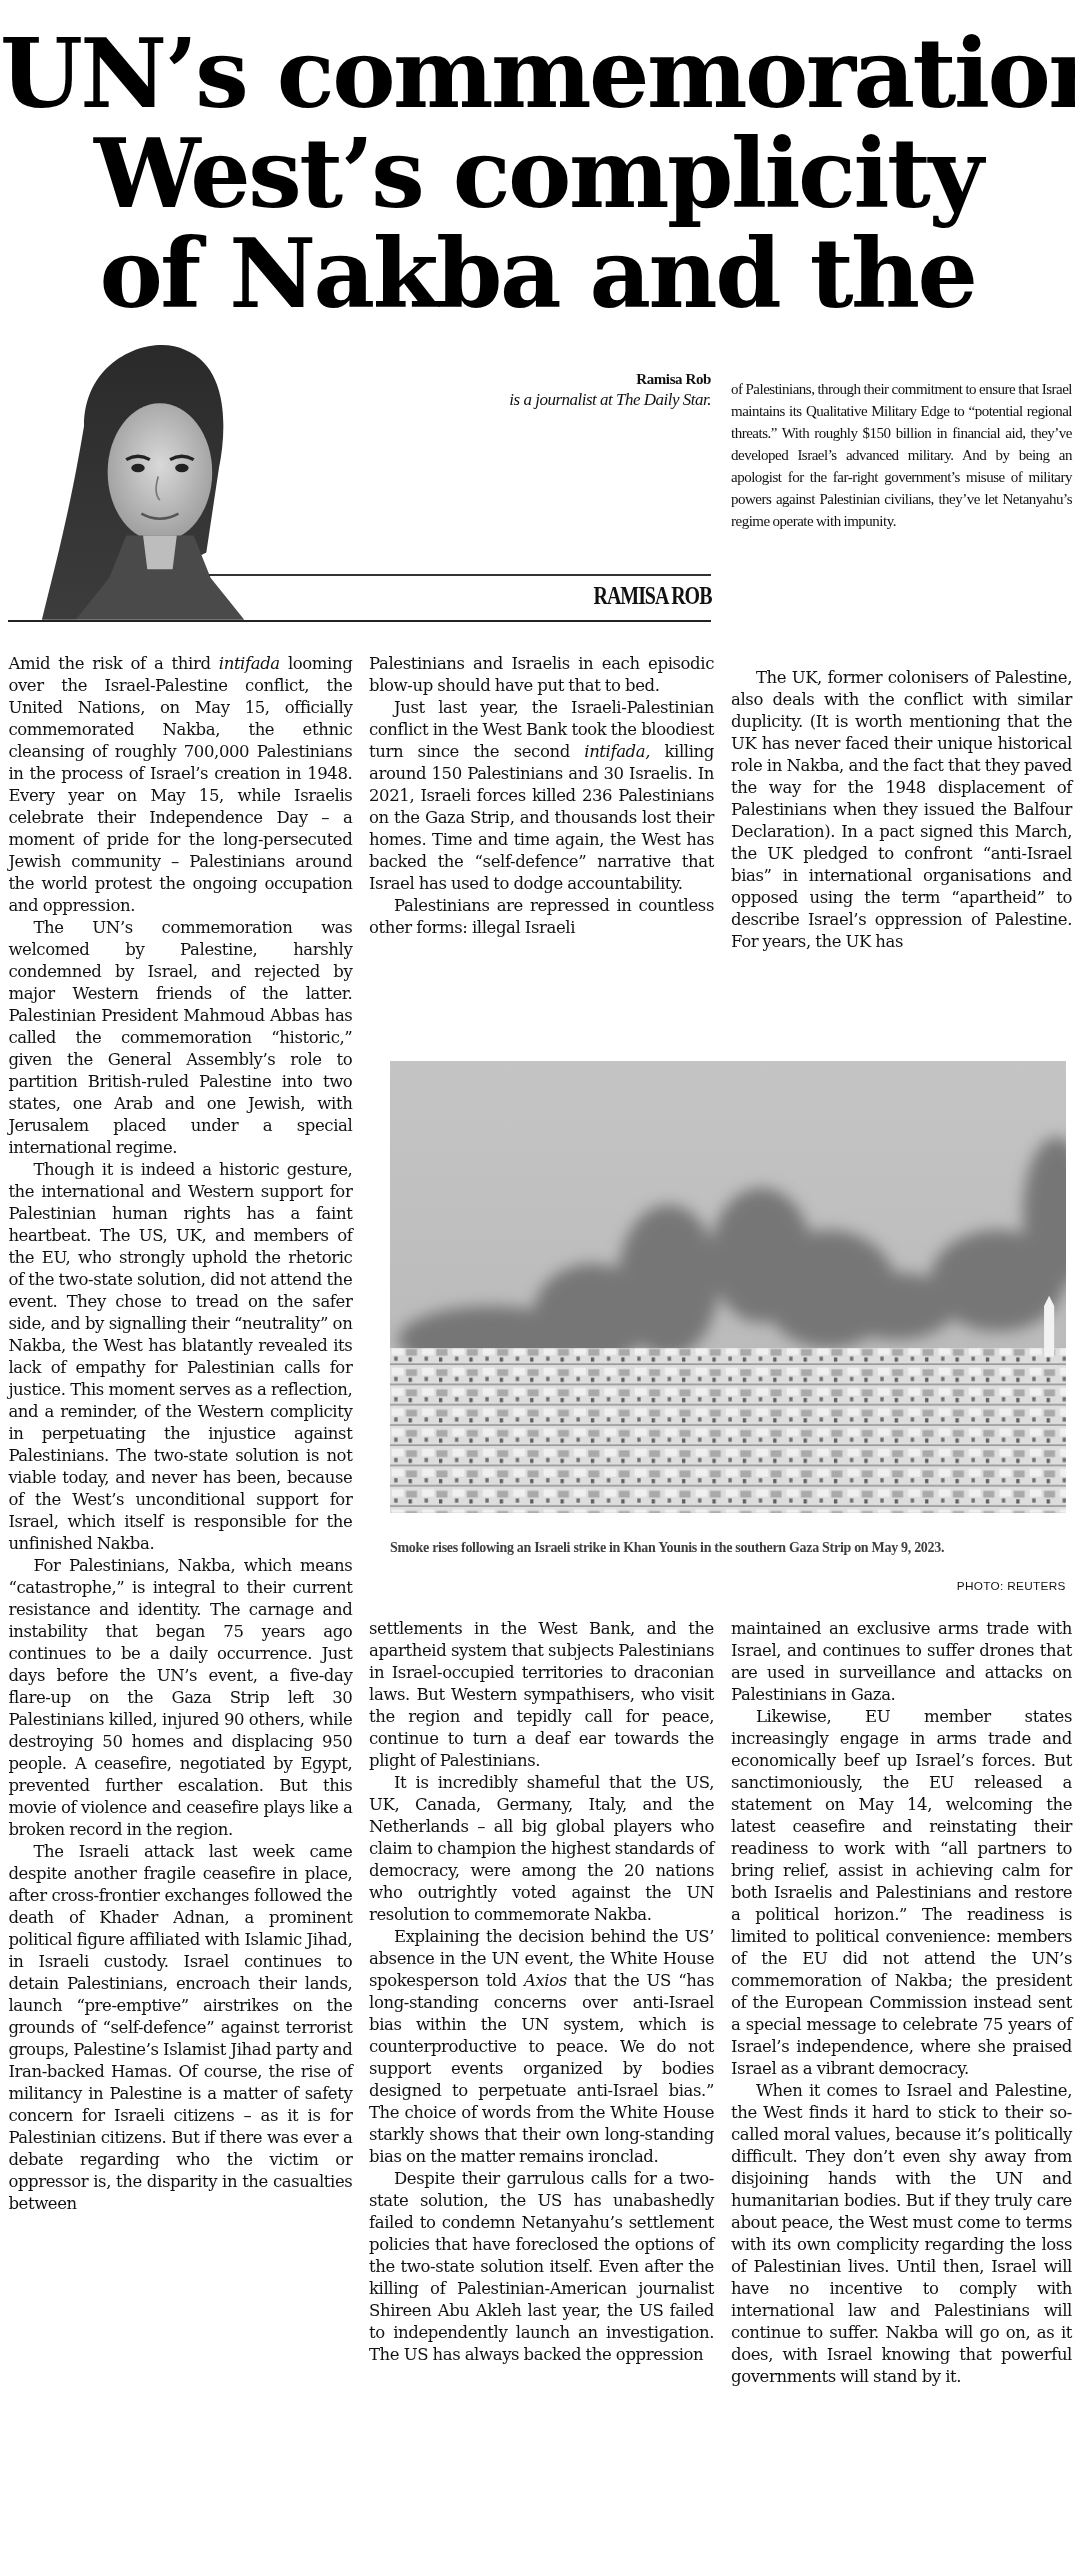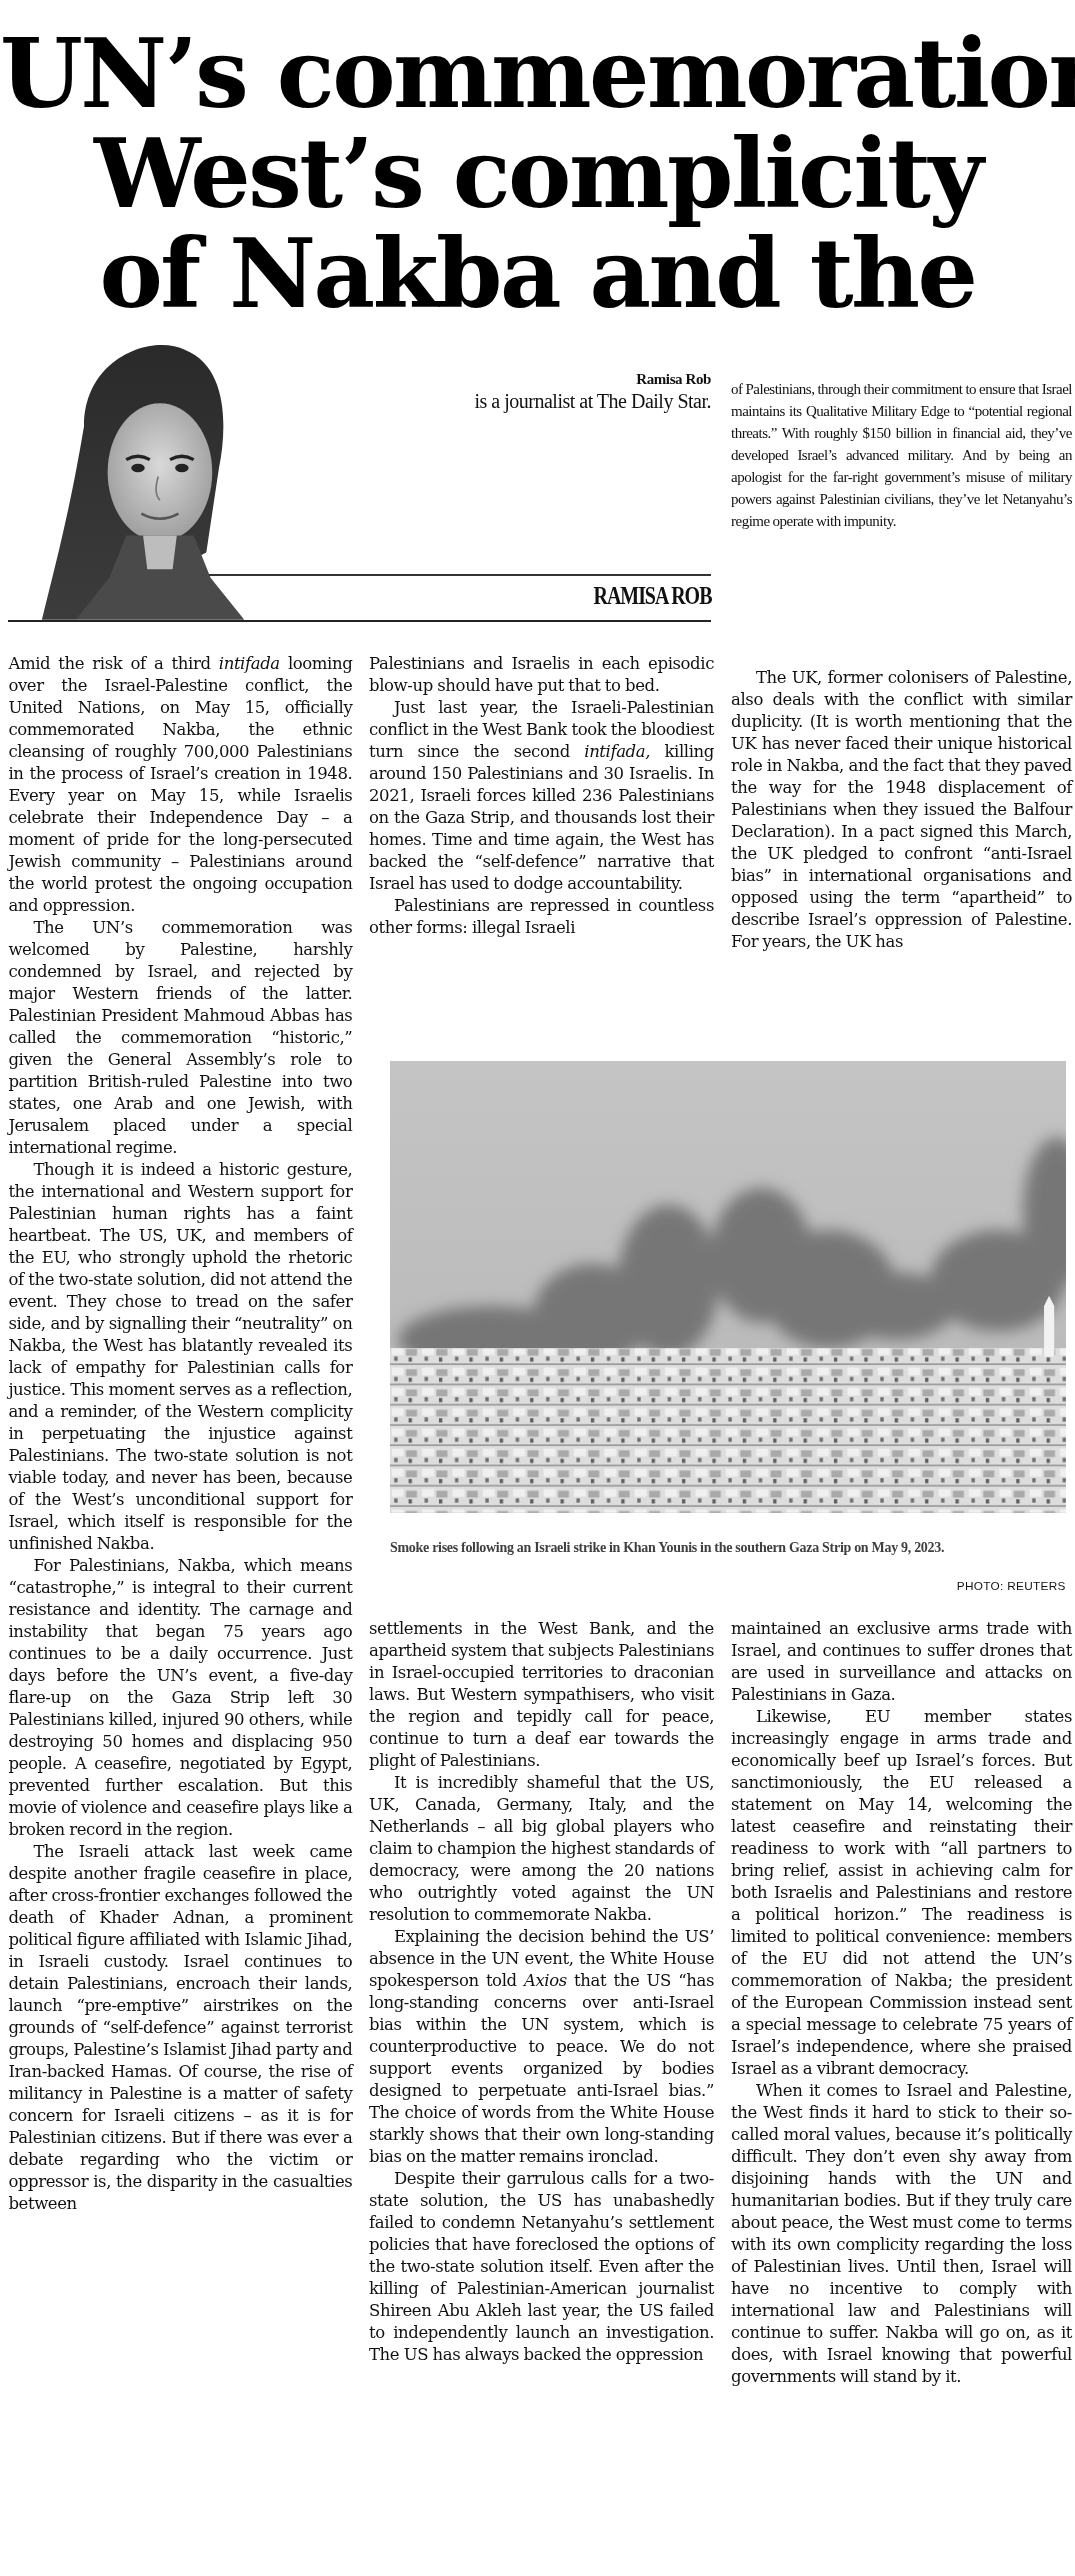--- a/index.html
+++ b/index.html
@@ -15,21 +15,21 @@
   .portrait {
     position: absolute; left: 25px; top: 333px; width: 253px; height: 287px; overflow: hidden;
   }
   .byline-name {
     position: absolute; right: 364px; top: 371px;
     font-family: "Liberation Serif", serif; font-weight: bold; font-size: 15px;
     letter-spacing: -0.4px; text-align: right;
   }
   .byline-role {
     position: absolute; right: 364px; top: 390px;
-    font-family: "Liberation Serif", serif; font-size: 20px;
+    font-family: "Liberation Serif", serif; font-style: italic; font-size: 17px;
     letter-spacing: -0.5px; text-align: right;
   }
   .rule-top { position: absolute; left: 209px; top: 574px; width: 502px; height: 1.7px; background: #333; }
   .author-name {
     position: absolute; right: 364px; top: 582px;
     font-family: "Liberation Serif", serif; font-weight: bold; font-size: 25px; letter-spacing: -1.3px;
     transform: scaleX(0.8); transform-origin: right center;
   }
   .rule-bottom { position: absolute; left: 8.4px; top: 620px; width: 703px; height: 1.7px; background: #222; }
 

